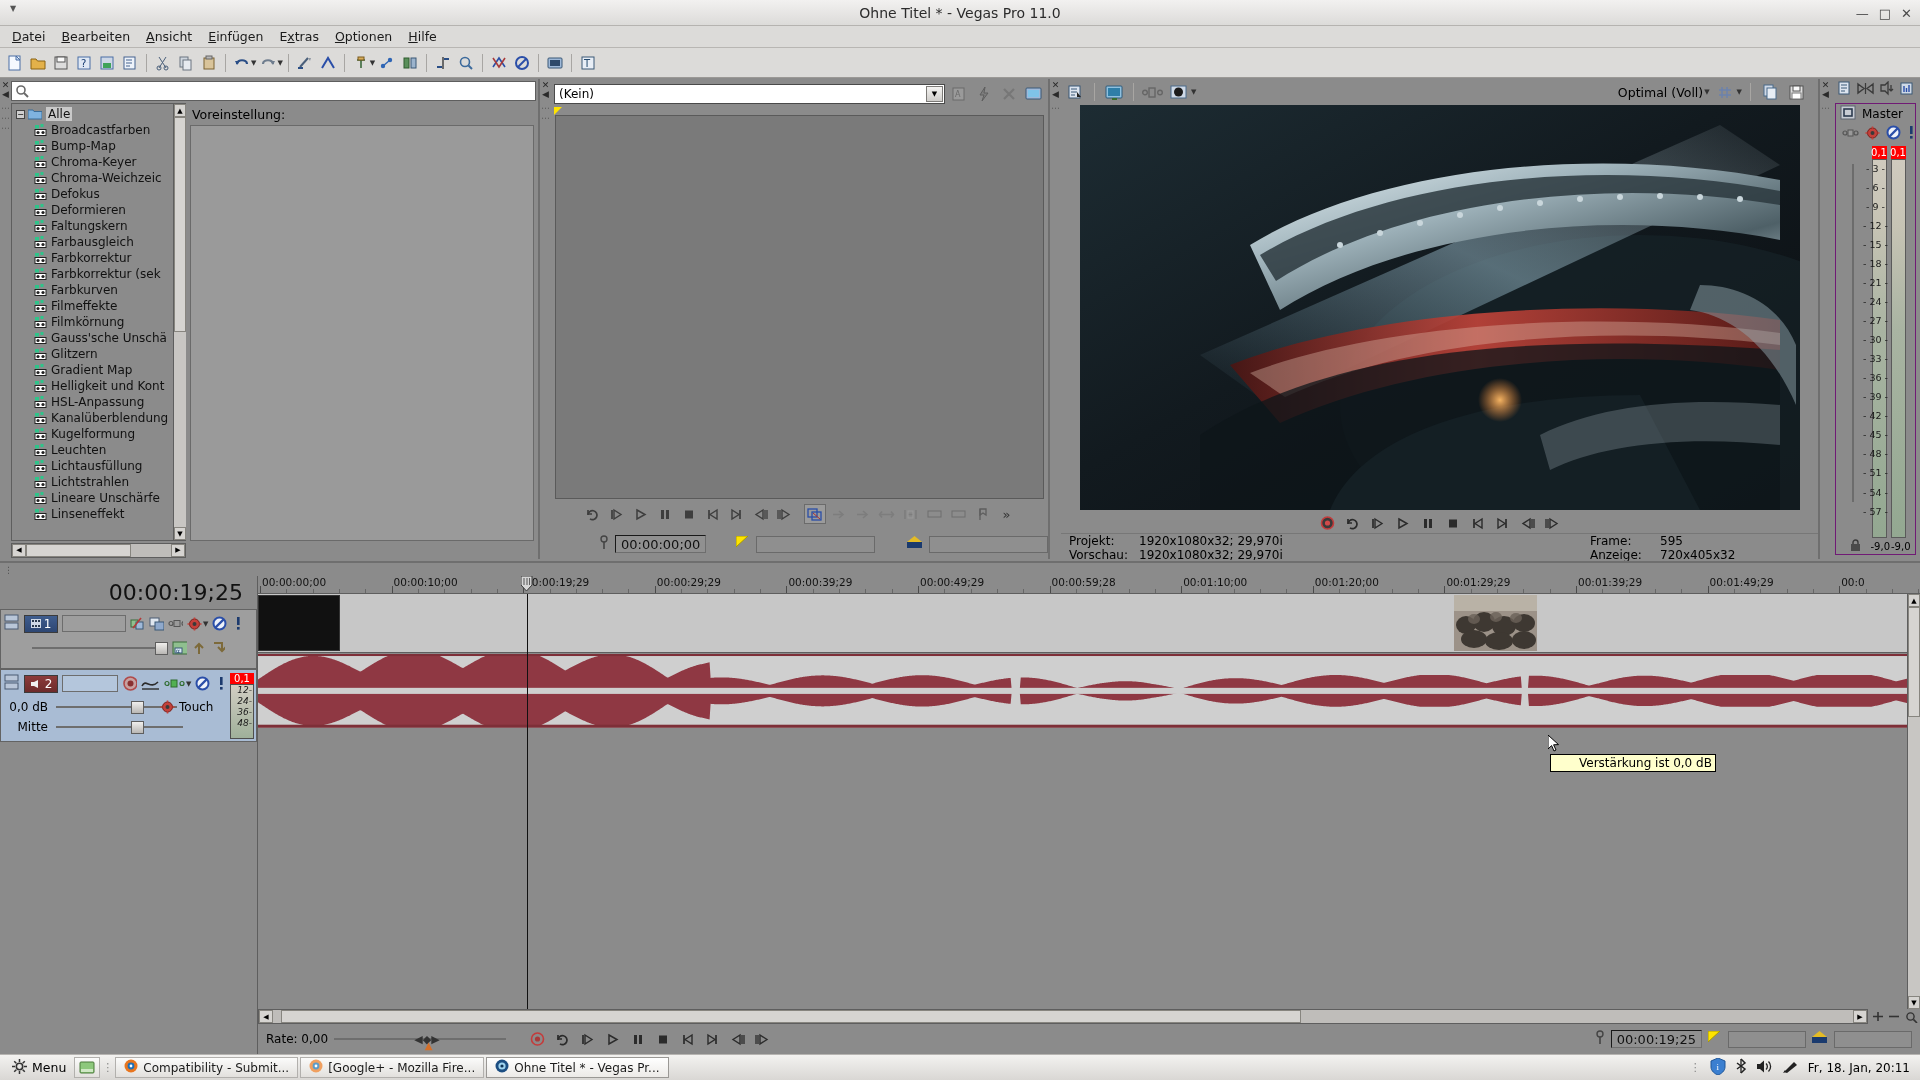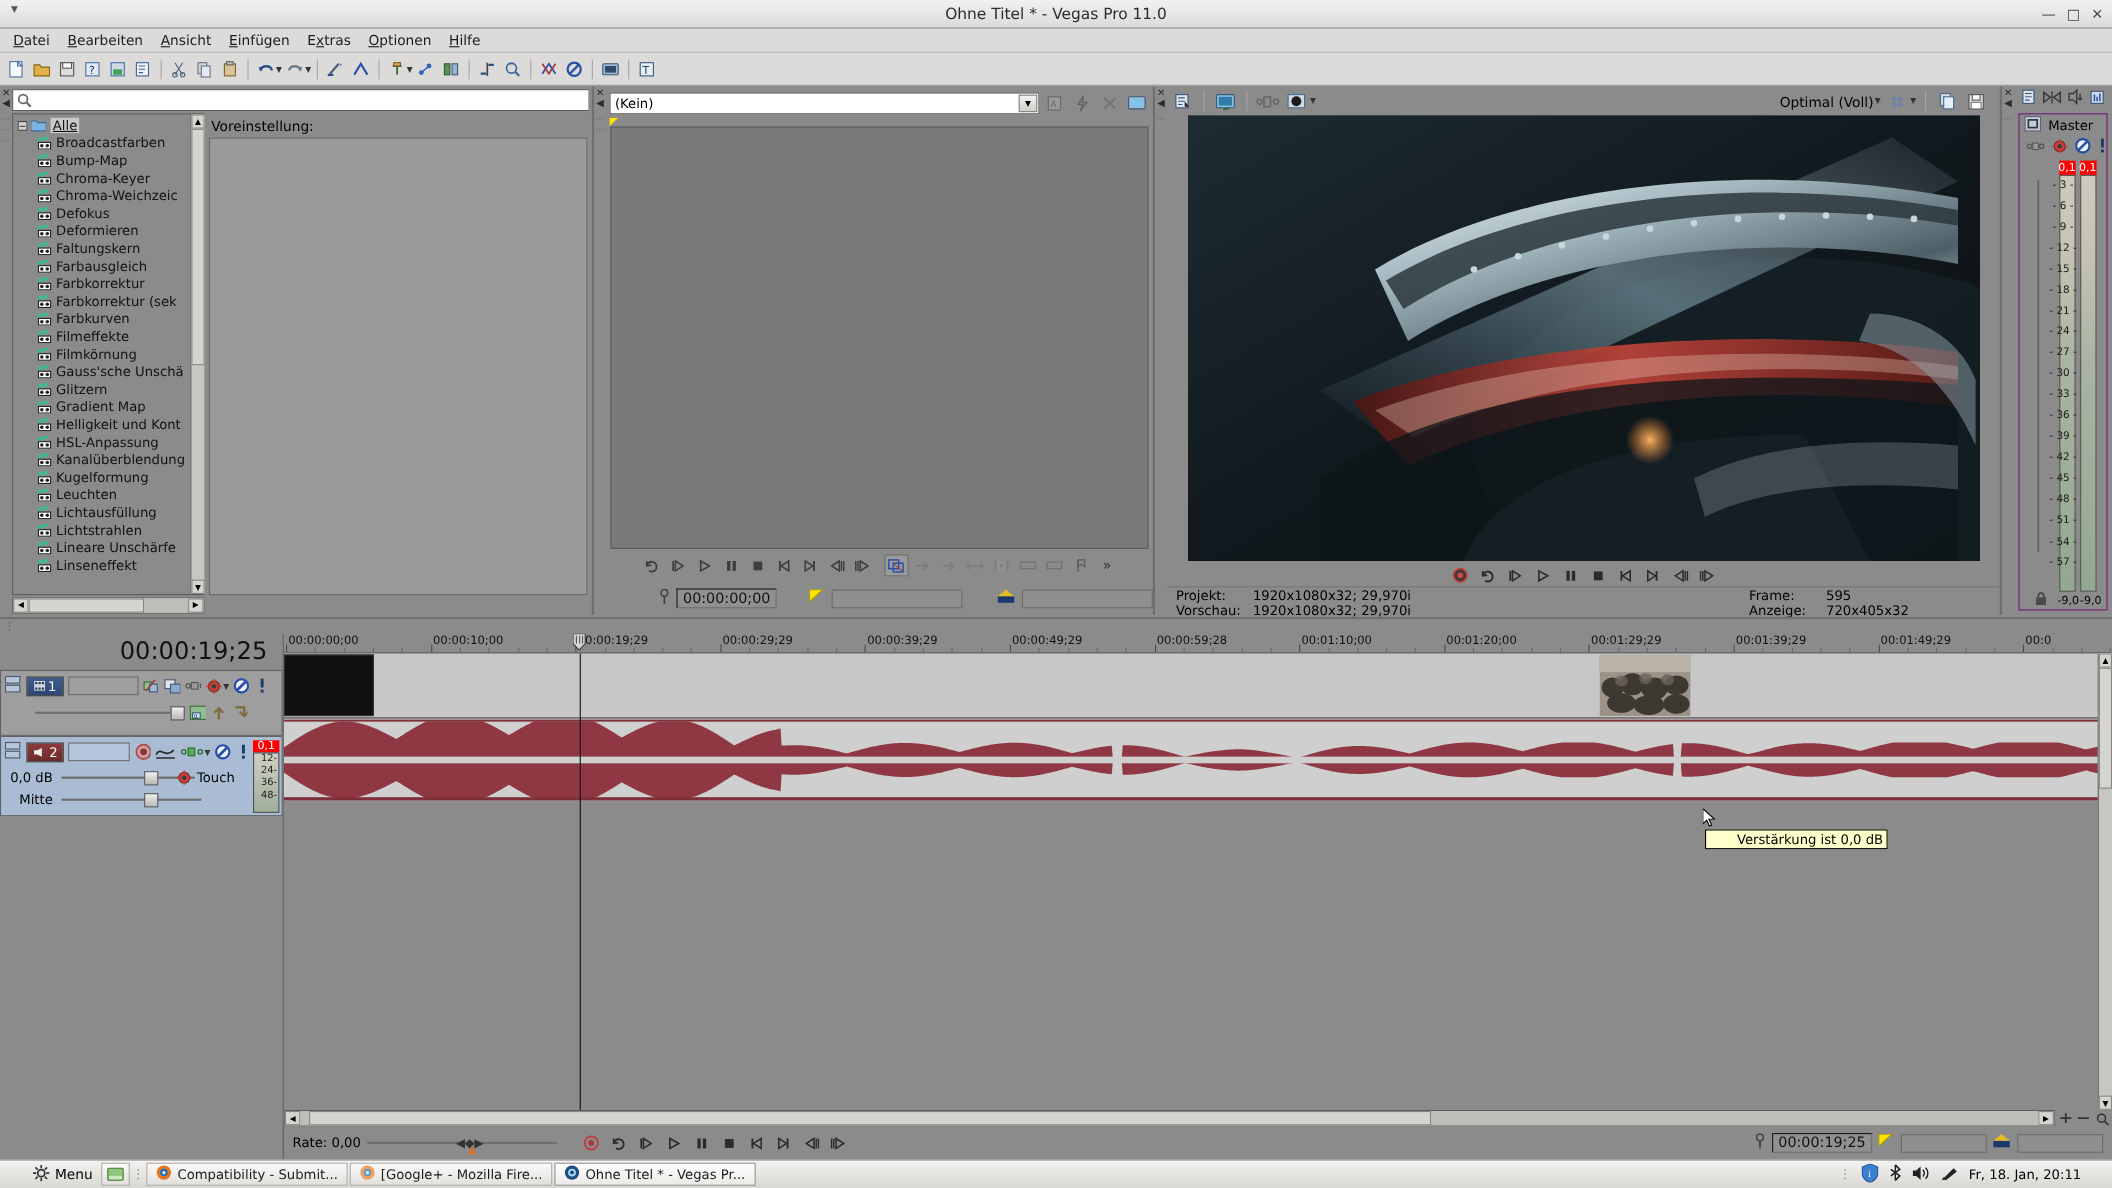--- a/index.html
+++ b/index.html
@@ -59,21 +59,21 @@
     border-right:0; overflow:hidden; position:relative; }
   #fxtreescroll { position:absolute; inset:0 13px 0 0; overflow:hidden; padding-top:2px; }
   .treerow { height:16px; display:flex; align-items:center; font-size:12px;
     white-space:nowrap; padding-left:4px; color:#111; }
   .treerow.root { font-weight:normal; }
   .treerow .tbox { width:9px; height:9px; border:1px solid #444; background:#cfcfcf;
     font-size:8px; line-height:7px; text-align:center; margin-right:3px; color:#000;}
   .treerow .indent { width:18px; display:inline-block; }
   .fxicon { width:13px; height:12px; margin-right:4px; flex:0 0 13px; }
   .folder { width:14px; height:12px; margin-right:4px; flex:0 0 14px; }
-  .sel { background:#c9c9c9;text-decoration:underline; }
+  .sel { background:#c9c9c9; }
   .vscroll { position:absolute; right:0; top:0; width:13px; bottom:0;
     background:#c8c6c3; border-left:1px solid #5e5e5e; }
   .vscroll .arw { height:13px; background:#d6d4d1; border:1px solid #87857f;
     display:flex; align-items:center; justify-content:center; font-size:7px; }
   .vscroll .thumb { position:absolute; left:0; right:0; background:#d6d4d1;
     border:1px solid #87857f; }
   #fxright { flex:1; background:#8b8b8b; display:flex; flex-direction:column; }
   #fxrightlbl { height:22px; font-size:12.5px; padding:4px 0 0 6px; }
   #fxrightbox { flex:1; margin:0 4px 0 4px; background:#9a9a9a;
     border:1px solid #6a6a6a; }
@@ -185,21 +185,21 @@
   .slider .knob { width:13px; height:13px; background:linear-gradient(#f0efed,#b9b7b4);
     border:1px solid #5e5e5e; }
   .dbtxt { font-size:12px; width:48px; }
   #trk2meter { position:absolute; right:2px; top:3px; width:24px; height:66px;
     display:flex; flex-direction:column; }
   #trk2meter .clip { height:11px; background:#f00; color:#fff; font-size:10px;
     display:flex; align-items:center; justify-content:center; }
   #trk2meter .bars { flex:1; border:1px solid #4e4e4e; position:relative;
     background:linear-gradient(to bottom,#d2cec3,#9fb09a); }
   #trk2meter .sc { position:absolute; right:1px; top:0; font-size:9px;
-    line-height:11px; color:#1b1b1b; text-align:center; }
+    line-height:11px; color:#1b1b1b; text-align:center;font-style:italic; }
 
   #tlscrollarea { flex:1; display:flex; flex-direction:column; min-width:0; }
   #ruler { height:18px; background:#8b8b8b; position:relative;
     border-bottom:1px solid #5e5e5e; overflow:hidden; }
   .rlabel { position:absolute; top:0; font-size:10.5px; color:#111;
     white-space:nowrap; }
   .rtickmaj { position:absolute; bottom:0; width:1px; height:7px; background:#4a4a4a; }
   .rtickmin { position:absolute; bottom:0; width:1px; height:4px; background:#666; }
   #tracks { flex:1; position:relative; background:#8b8b8b; overflow:hidden; }
   #vidtrack { position:absolute; left:0; right:0; top:0; height:59px;
@@ -222,21 +222,21 @@
   #tlbottomright { margin-left:auto; display:flex; align-items:center; gap:6px; padding-right:8px; }
 
   #statusbar { height:17px; display:flex; align-items:center; justify-content:flex-end;
     padding-right:8px; }
   .statcell { border:1px solid #6d6d6d; background:#8b8b8b; font-size:11.5px;
     padding:0 6px; height:15px; display:flex; align-items:center; }
 
   
   #taskbar { position:absolute; left:0; top:1054px; width:1920px; height:26px;
     background:linear-gradient(#f3f2f0,#d9d7d4); border-top:1px solid #b6b4b1;
-    display:flex; align-items:center; padding:0 24px; gap:2px; }
+    display:flex; align-items:center; padding:0 6px; gap:2px; }
   .tbitem { height:21px; background:linear-gradient(#fbfbfa,#e2e0dd);
     border:1px solid #b2b0ad; display:flex; align-items:center; gap:5px;
     padding:0 8px; font-size:12px; color:#1b1b1b; max-width:205px; }
   .tbitem.active { background:linear-gradient(#ffffff,#eceae7); border-color:#9a9895; }
   #tbmenu { display:flex; align-items:center; gap:5px; font-size:12.5px; padding:0 6px; }
   #traywrap { margin-left:auto; display:flex; align-items:center; gap:9px;
     font-size:12px; padding-right:4px; }
 </style>
 </head>
 <body>

